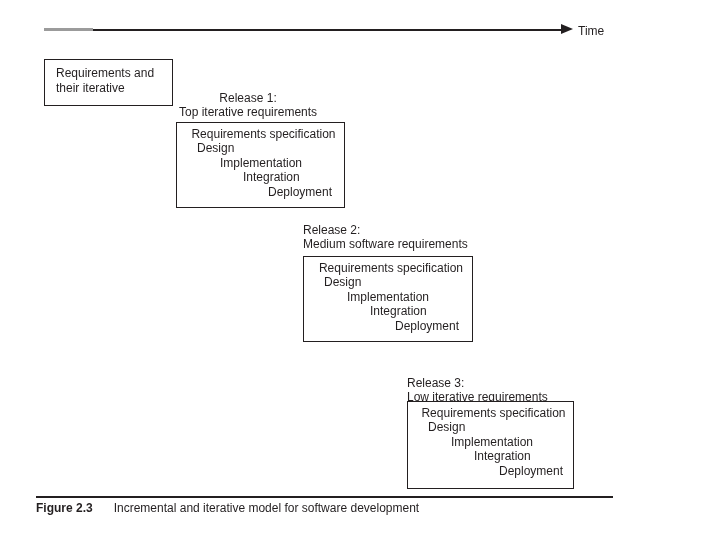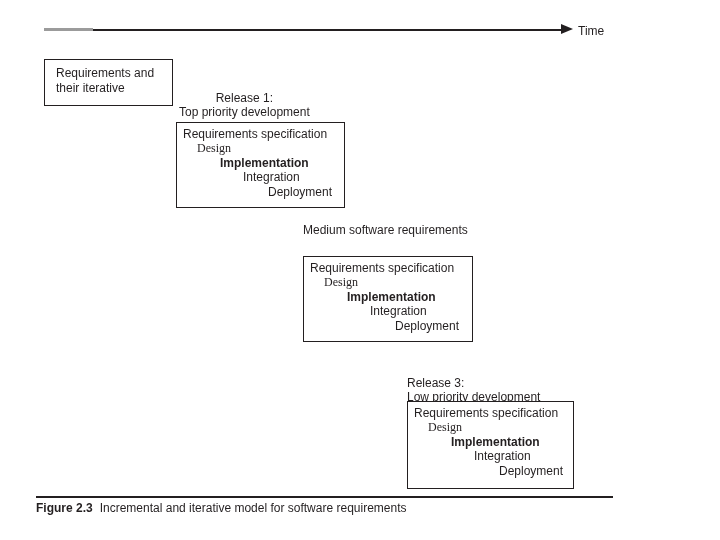--- a/index.html
+++ b/index.html
@@ -63,89 +63,90 @@
   .label-1 { left: 179px; top: 90.5px; text-align: center; }
   .label-2 { left: 303px; top: 222.5px; }
   .label-3 { left: 407px; top: 376px; }
 
   .model-box { padding: 4px 0 0 6px; }
   .box-1 { left: 176px; top: 121.5px; width: 169px; height: 86px; }
   .box-2 { left: 303px; top: 255.5px; width: 170px; height: 86.5px; }
   .box-3 { left: 407px; top: 400.5px; width: 167px; height: 88px; }
 
   .phase { white-space: nowrap; }
-  .indent-0 { padding-left: 0; }
-  .indent-1 { padding-left: 14px; font-family: Liberation Serif, serif; }
-  .indent-2 { padding-left: 37px; font-weight: bold; }
+  .indent-0 { padding-left: 0; text-align: center; }
+  .indent-1 { padding-left: 14px; }
+  .indent-2 { padding-left: 37px; }
   .indent-3 { padding-left: 60px; }
   .indent-4 { padding-left: 85px; }
 
   
   .caption-rule {
     position: absolute;
     left: 36px; top: 496px;
     width: 577px; height: 1.6px;
     background: #231f20;
   }
   .caption {
     position: absolute;
     left: 36px; top: 500.5px;
     line-height: 14.5px;
     white-space: nowrap;
   }
-  .caption-label { font-weight: bold; margin-right: 7px; }
+  .caption-label { font-weight: bold; margin-right: 21px; }
 </style>
 </head>
 <body>
 
 <div id="canvas">
 
   <div class="time-line"></div>
   <div class="time-line-gray"></div>
   <div class="time-arrow-head"></div>
   <div class="time-label">Time</div>
 
   <div class="outlined-box intro-box">
     <div>Requirements and</div>
     <div>their iterative</div>
   </div>
 
   <div class="release-label label-1">
     <div>Release 1:</div>
-    <div>Top priority development</div>
+    <div>Top iterative requirements</div>
   </div>
   <div class="outlined-box model-box box-1">
     <div class="phase indent-0">Requirements specification</div>
     <div class="phase indent-1">Design</div>
     <div class="phase indent-2">Implementation</div>
     <div class="phase indent-3">Integration</div>
     <div class="phase indent-4">Deployment</div>
   </div>
 
   <div class="release-label label-2">
+    <div>Release 2:</div>
     <div>Medium software requirements</div>
   </div>
   <div class="outlined-box model-box box-2">
     <div class="phase indent-0">Requirements specification</div>
     <div class="phase indent-1">Design</div>
     <div class="phase indent-2">Implementation</div>
     <div class="phase indent-3">Integration</div>
     <div class="phase indent-4">Deployment</div>
   </div>
 
   <div class="release-label label-3">
     <div>Release 3:</div>
-    <div>Low priority development</div>
+    <div>Low iterative requirements</div>
   </div>
   <div class="outlined-box model-box box-3">
     <div class="phase indent-0">Requirements specification</div>
     <div class="phase indent-1">Design</div>
     <div class="phase indent-2">Implementation</div>
     <div class="phase indent-3">Integration</div>
     <div class="phase indent-4">Deployment</div>
   </div>
 
   <div class="caption-rule"></div>
   <div class="caption">
-    <span class="caption-label">Figure 2.3</span><span class="caption-text">Incremental and iterative model for software requirements</span>
+    <span class="caption-label">Figure 2.3</span><span class="caption-text">Incremental and iterative model for software development</span>
   </div>
 
 </div>
 
 </body></html>

